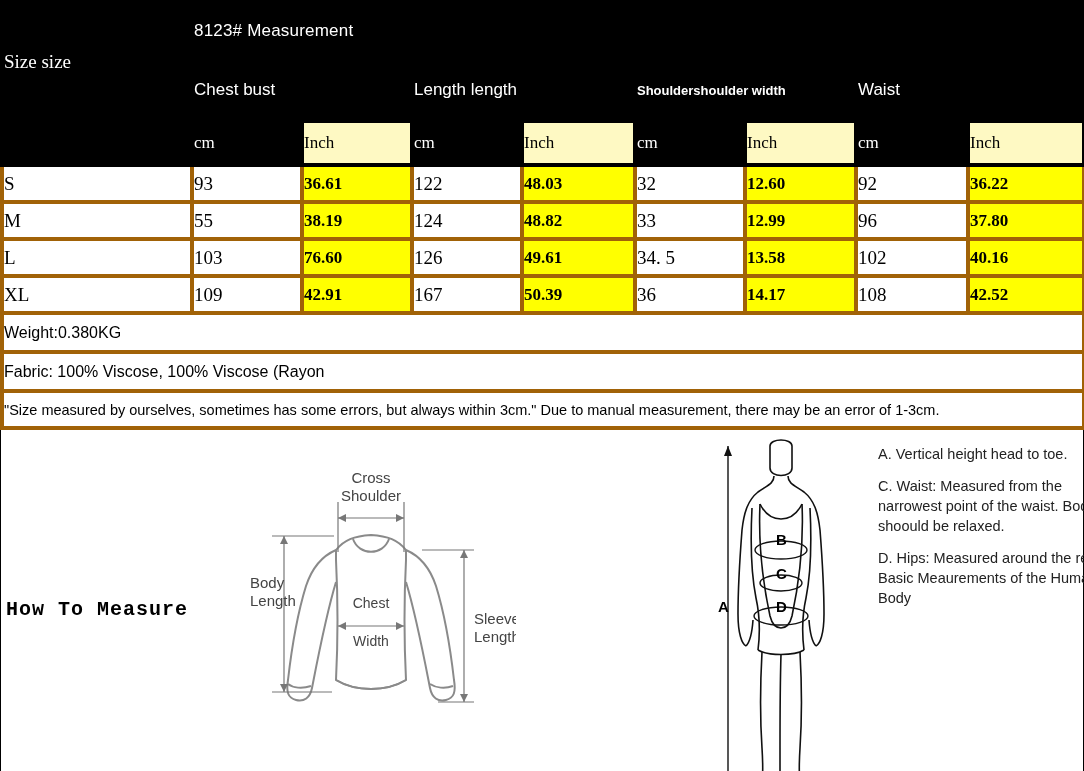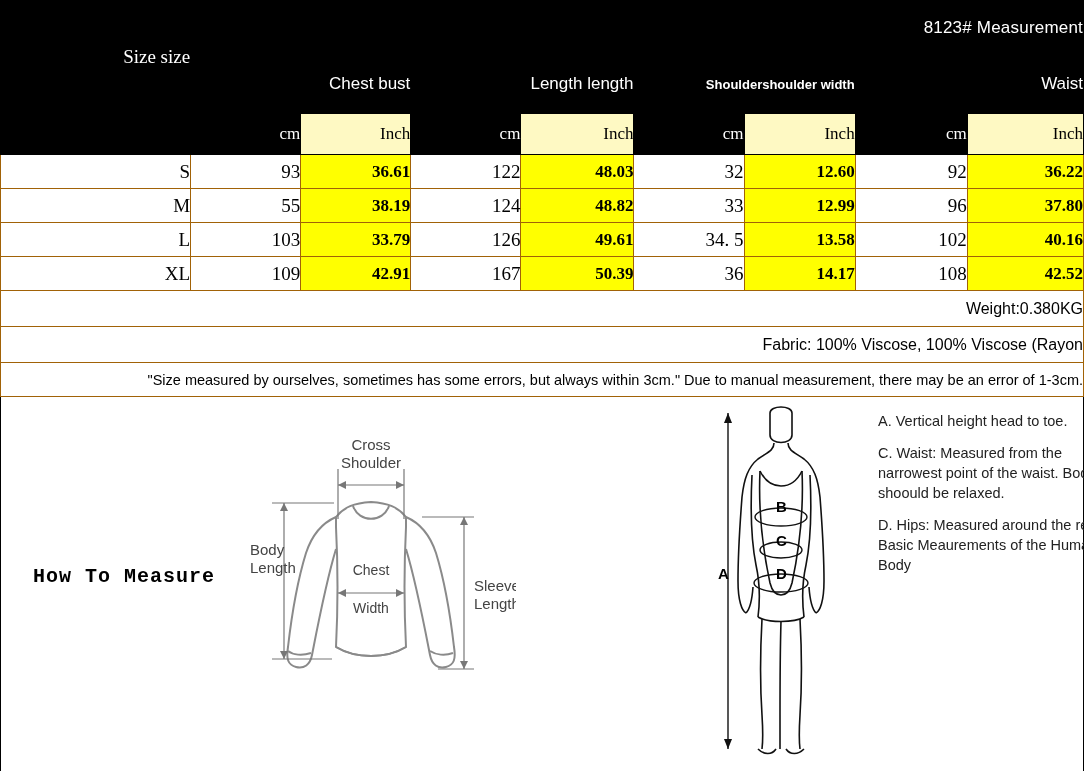--- a/index.html
+++ b/index.html
@@ -21,22 +21,22 @@
     background: #fff;
   }
 
   
   table.size-table {
     border-collapse: collapse;
     table-layout: fixed;
     width: 1084px;
   }
   table.size-table td, table.size-table th {
-    border: 1px solid #a16207;
-    text-align: right;
+    border: 4px solid #a16207;
+    text-align: left;
     vertical-align: middle;
     padding: 0;
     font-weight: normal;
   }
 
   .blk {
     background: #000;
     color: #fff;
     border-color: #000 !important;
   }
@@ -112,21 +112,20 @@
   }
   .how-to {
     position: absolute;
     left: 5px;
     top: 168px;
     font-family: "Liberation Mono", monospace;
     font-size: 20px;
     font-weight: bold;
     letter-spacing: 1px;
     white-space: nowrap;
-    margin-left: 27px;
   }
   .diagram-left {
     position: absolute;
     left: 225px;
     top: 10px;
     width: 290px;
     height: 360px;
   }
   .diagram-right {
     position: absolute;
@@ -208,21 +207,21 @@
         <td>124</td>
         <td class="inch-val">48.82</td>
         <td>33</td>
         <td class="inch-val">12.99</td>
         <td>96</td>
         <td class="inch-val">37.80</td>
       </tr>
       <tr class="data-row">
         <td class="size-label">L</td>
         <td>103</td>
-        <td class="inch-val">33.79</td>
+        <td class="inch-val">76.60</td>
         <td>126</td>
         <td class="inch-val">49.61</td>
         <td>34. 5</td>
         <td class="inch-val">13.58</td>
         <td>102</td>
         <td class="inch-val">40.16</td>
       </tr>
       <tr class="data-row">
         <td class="size-label">XL</td>
         <td>109</td>

